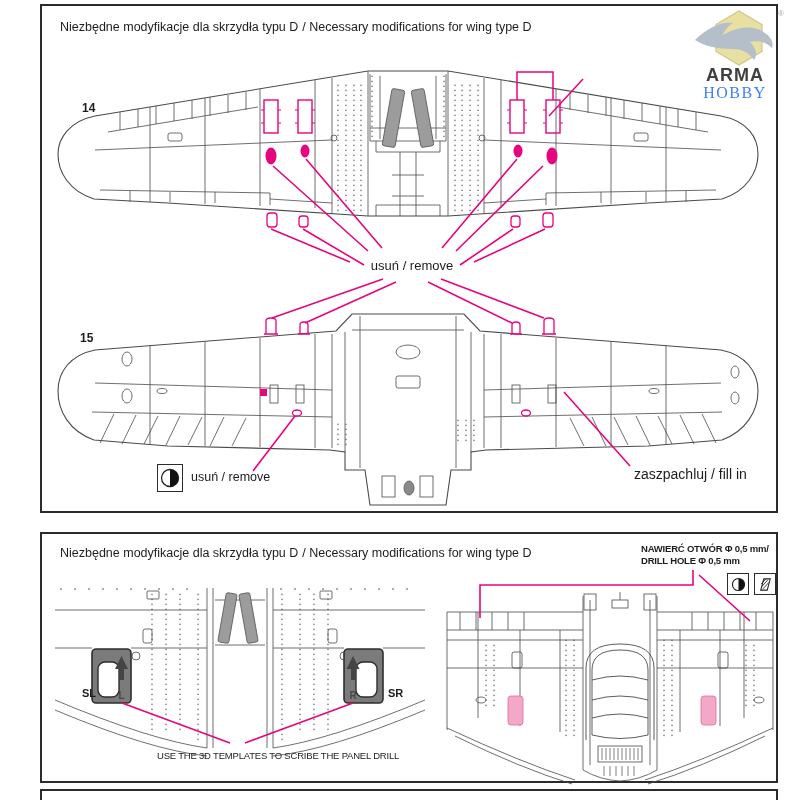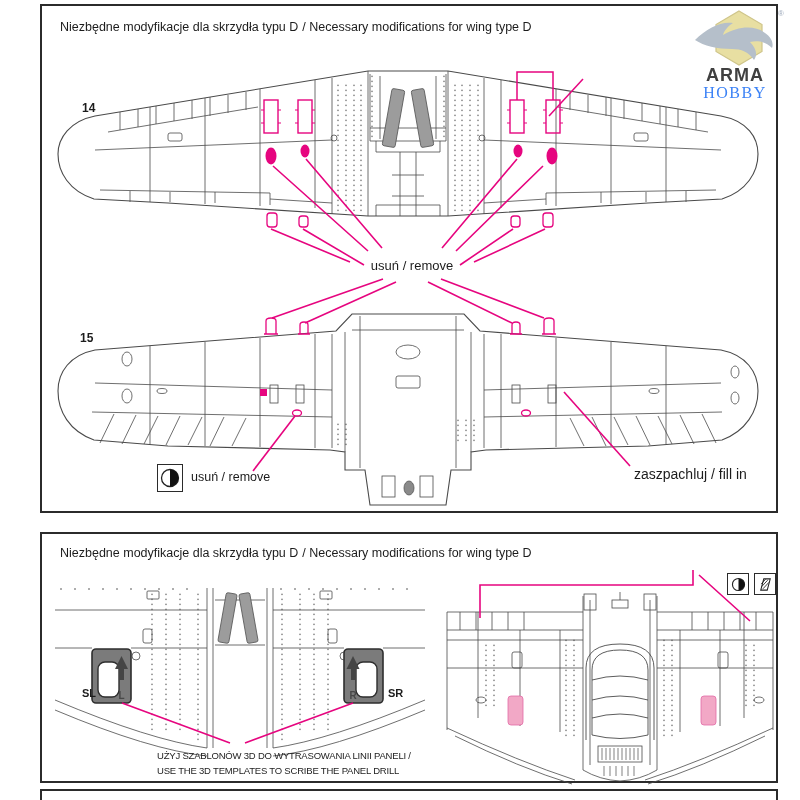--- a/index.html
+++ b/index.html
@@ -175,35 +175,38 @@
 
   <div class="lbl" style="left:634px;top:466px;font-size:14px;">
     <span class="b">zaszpachluj</span>
     <span>/ fill in</span>
   </div>
 
   <div class="lbl title" style="left:60px;top:546px;">
     <span class="b">Niezbędne modyfikacje dla skrzydła typu D</span><span class="sep">/ Necessary modifications for wing type D</span>
   </div>
 
+  <div class="lbl" style="left:641px;top:543px;font-size:9.5px;line-height:12px;font-weight:bold;letter-spacing:-0.2px;">
+    <div>NAWIERĆ OTWÓR Φ 0,5 mm/</div>
+    <div>DRILL HOLE Φ 0,5 mm</div>
+  </div>
 
   <div class="iconbox" style="left:727px;top:573px;width:22px;height:22px;">
     <svg width="19" height="19" viewBox="0 0 22 22">
       <circle cx="11" cy="11" r="7" fill="#ffffff" stroke="#222222" stroke-width="1.3"></circle>
       <path d="M11 4 A7 7 0 0 1 11 18 Z" fill="#111111"></path>
     </svg>
   </div>
   <div class="iconbox" style="left:754px;top:573px;width:22px;height:22px;">
     <svg width="19" height="19" viewBox="0 0 22 22">
       <path d="M5.5 17.5 L9 4.5 L16.5 4.5 L13 17.5 Z" fill="none" stroke="#222222" stroke-width="1.2"></path>
       <path d="M6.5 13.5 L13.5 6 M8 16 L15 8.5 M6 10.5 L11 5" stroke="#222222" stroke-width="1" fill="none"></path>
     </svg>
   </div>
 
   <div class="lbl tpl-label" style="left:70px;top:687px;margin-left:12px;">SL</div>
   <div class="lbl tpl-label" style="left:388px;top:687px;">SR</div>
 
   <div class="lbl" style="left:157px;top:748px;font-size:9.5px;line-height:15px;letter-spacing:-0.2px;">
-    <div class="b">UŻYJ SZABLONÓW 3D DO WYTRASOWANIA LINII PANELI /</div>
     <div>USE THE 3D TEMPLATES TO SCRIBE THE PANEL DRILL</div>
   </div>
 
 </div>
 
 </body></html>

